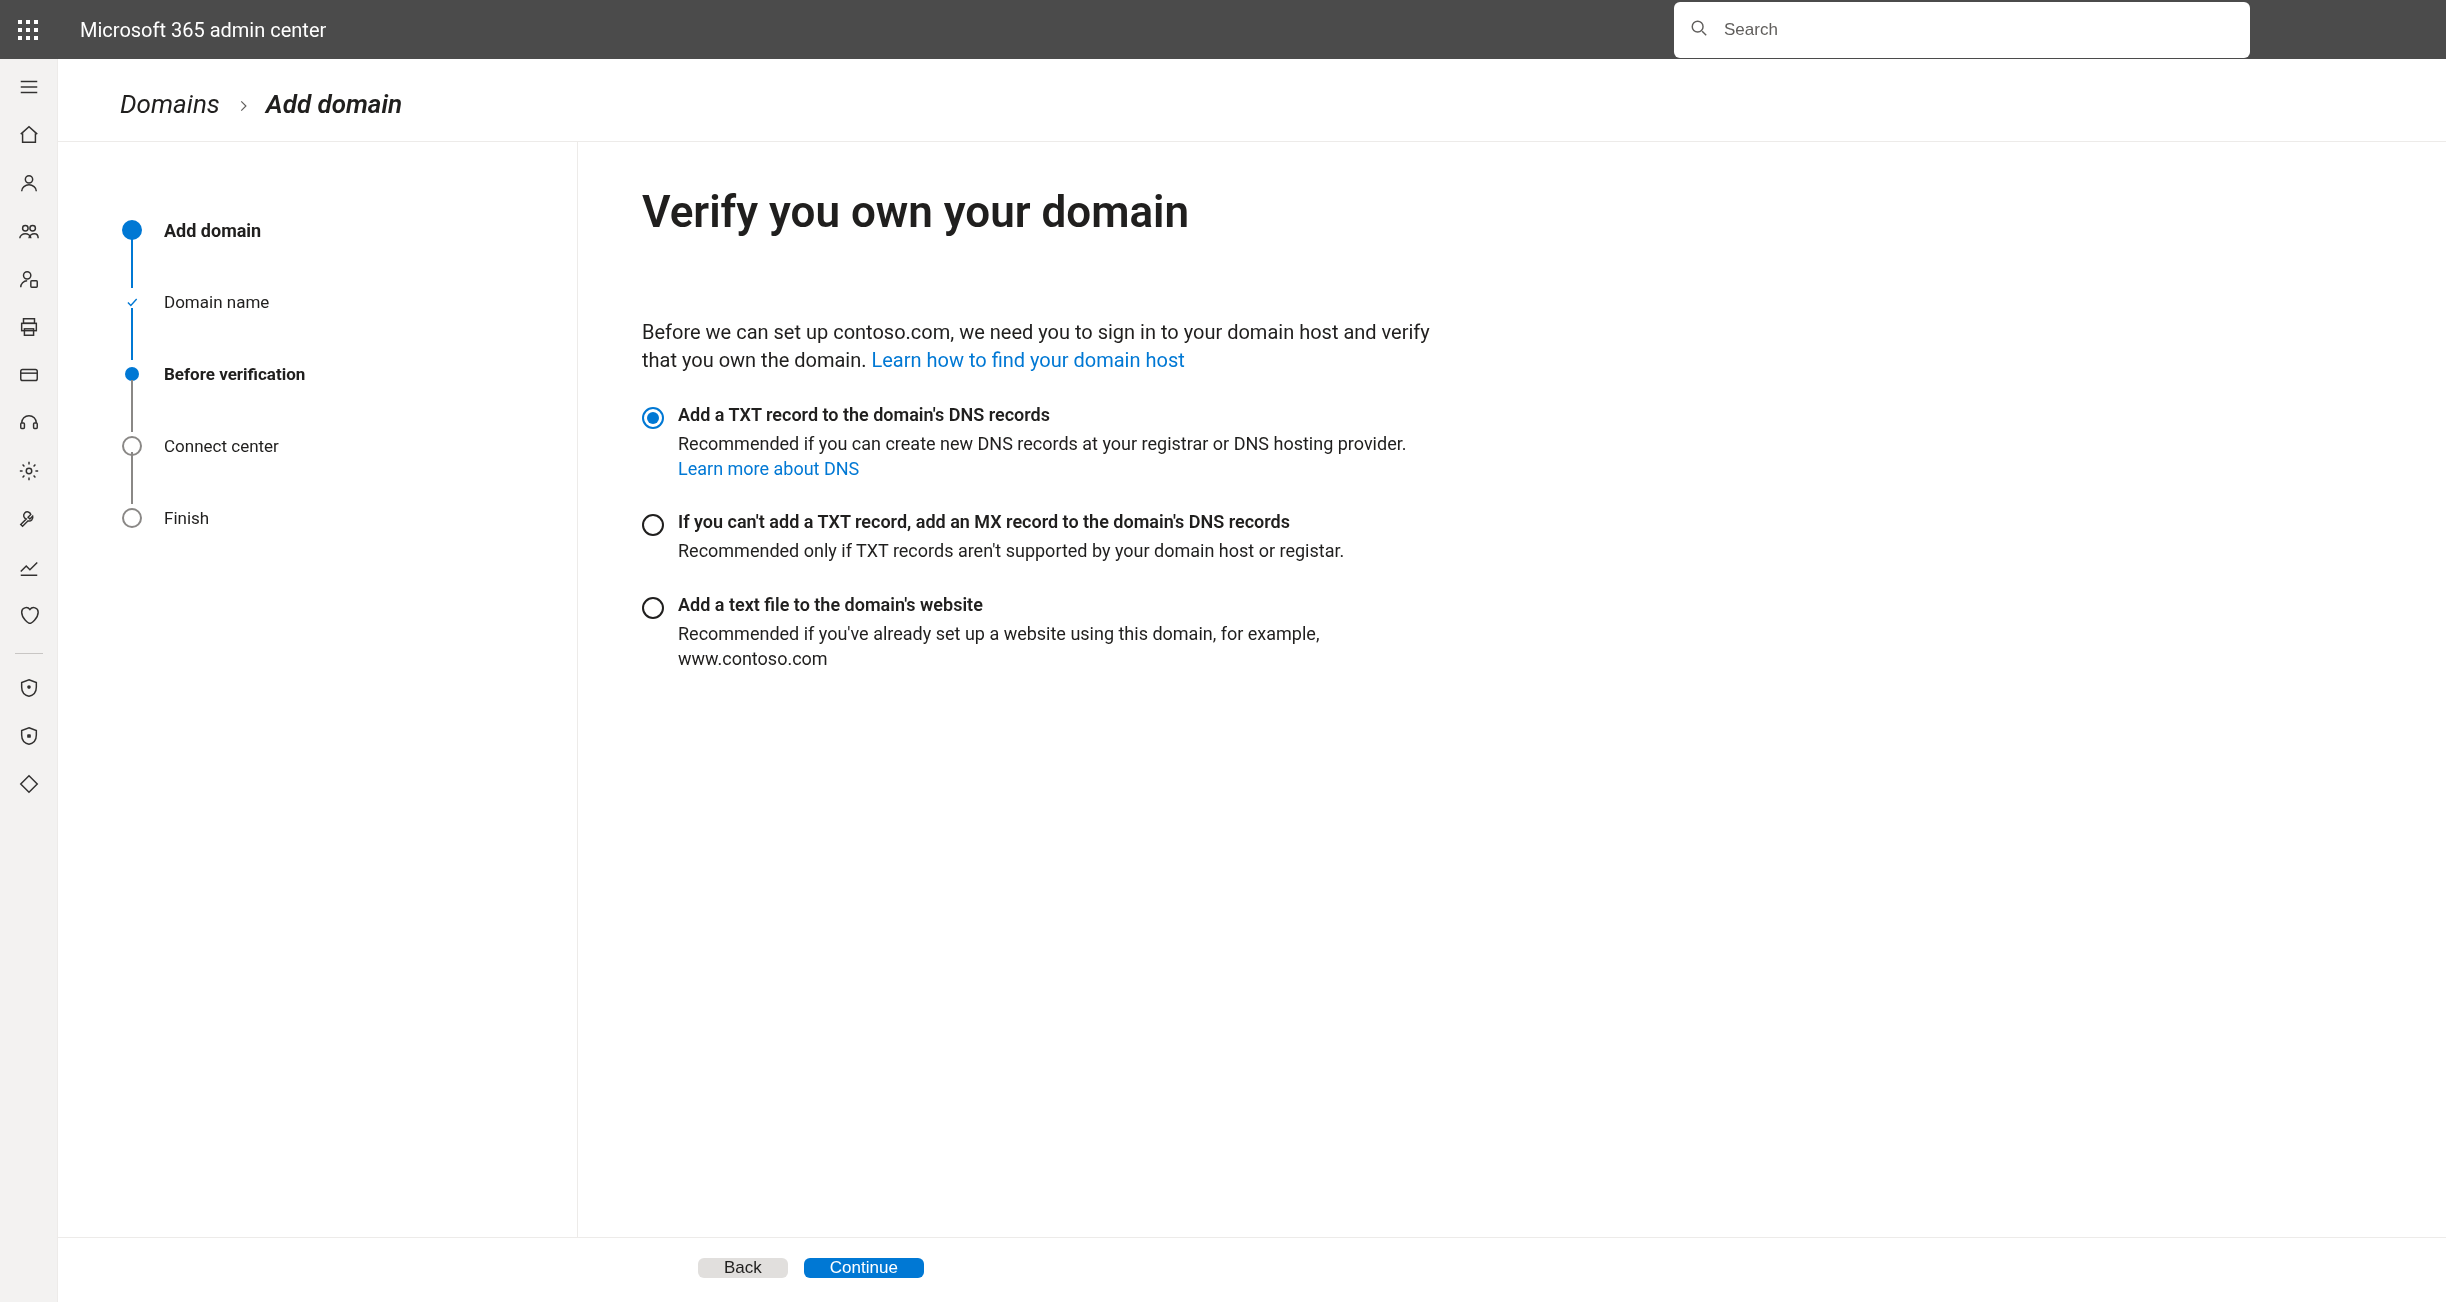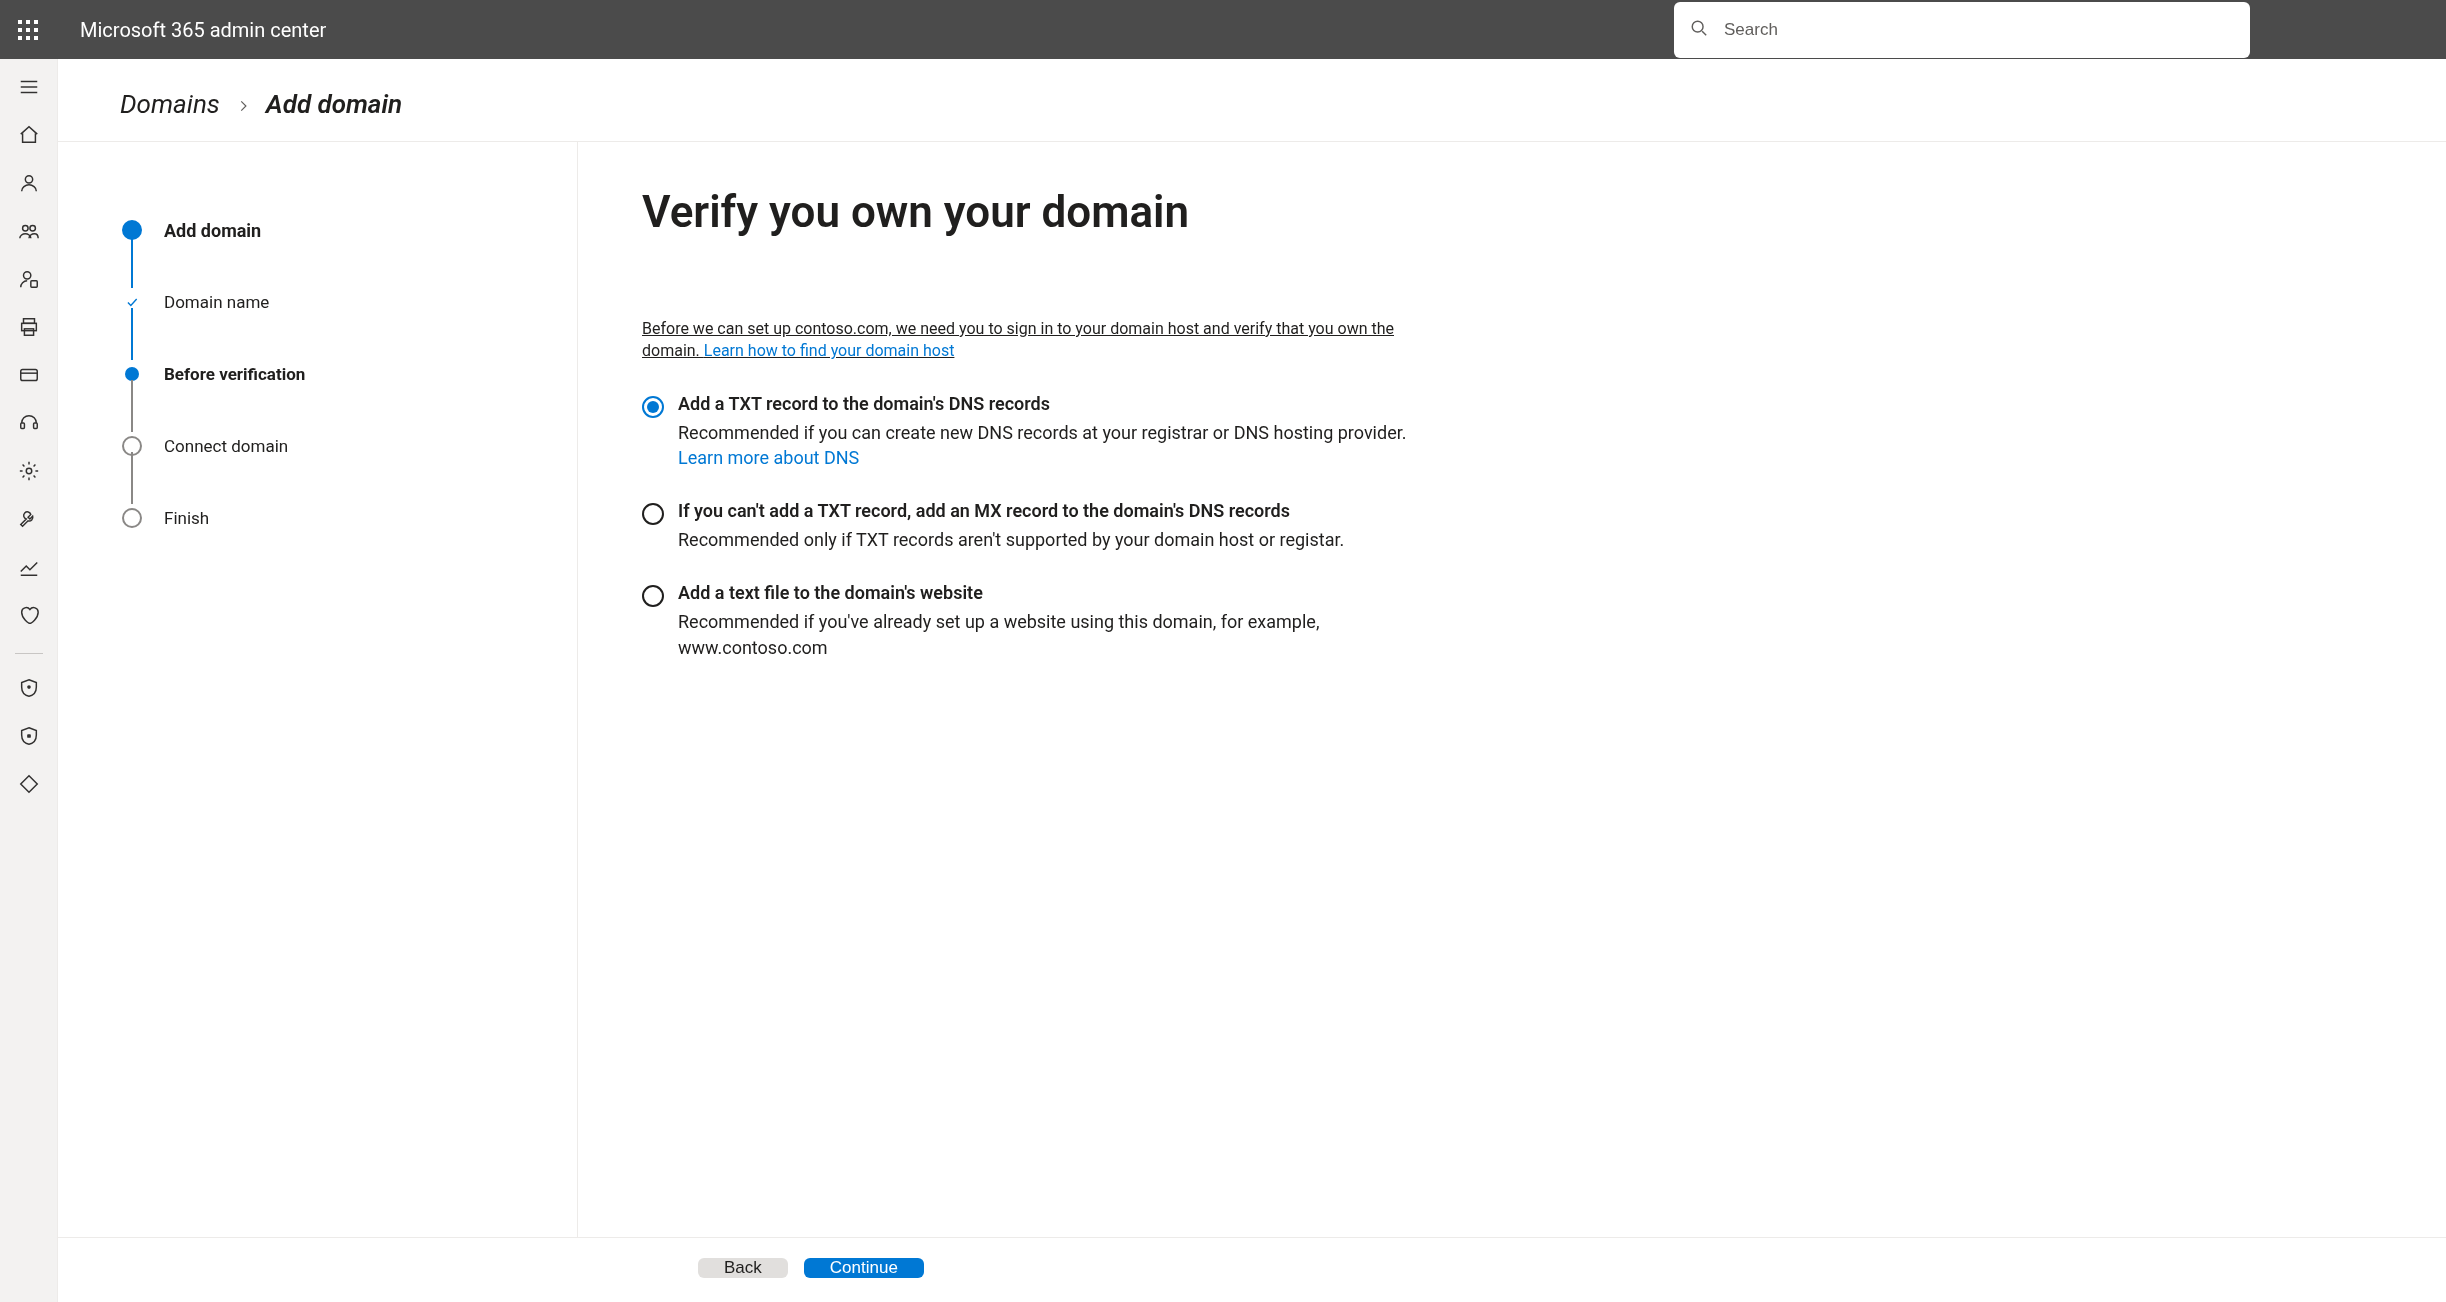--- a/index.html
+++ b/index.html
@@ -136,23 +136,22 @@
   .step.done .label, .step.future .label { font-weight: 400; }
 
   
   .detail-pane {
     flex: 1; padding: 44px 64px 0 64px; overflow-y: auto;
   }
   .page-title {
     font-size: 44px; font-weight: 600; color: #201f1e; margin-bottom: 80px;
   }
   .intro {
-    font-size: 16px; color: #201f1e; line-height: 1.4; margin-bottom: 30px;
+    font-size: 20px; color: #201f1e; line-height: 1.4; margin-bottom: 30px;
     max-width: 790px;
-    text-decoration: underline;
   }
   .intro a, .option a { color: #0078d4; text-decoration: none; cursor: pointer; }
 
   .options { display: flex; flex-direction: column; gap: 30px; }
   .option {
     display: flex; gap: 14px; align-items: flex-start; max-width: 790px;
   }
   .radio {
     width: 22px; height: 22px; border-radius: 50%;
     border: 2px solid #201f1e; flex: 0 0 auto; margin-top: 3px;
@@ -340,21 +339,21 @@
             <span class="label">Domain name</span>
           </div>
           <div class="step current">
             <div class="dot"></div>
               <div class="line"></div>
             <span class="label">Before verification</span>
           </div>
           <div class="step future">
             <div class="dot"></div>
               <div class="line"></div>
-            <span class="label">Connect domain</span>
+            <span class="label">Connect center</span>
           </div>
           <div class="step future">
             <div class="dot"></div>
             <span class="label">Finish</span>
           </div>
         </div>
       </div>
 
       <div class="detail-pane">
         <h1 class="page-title">Verify you own your domain</h1>

